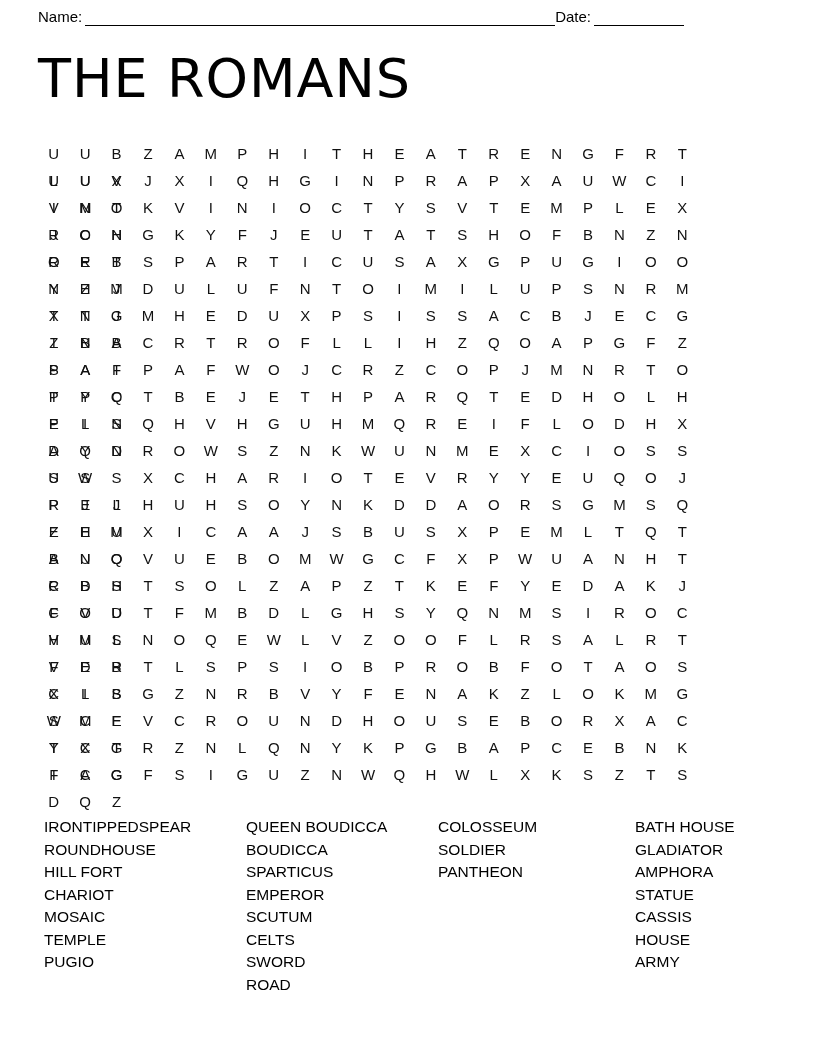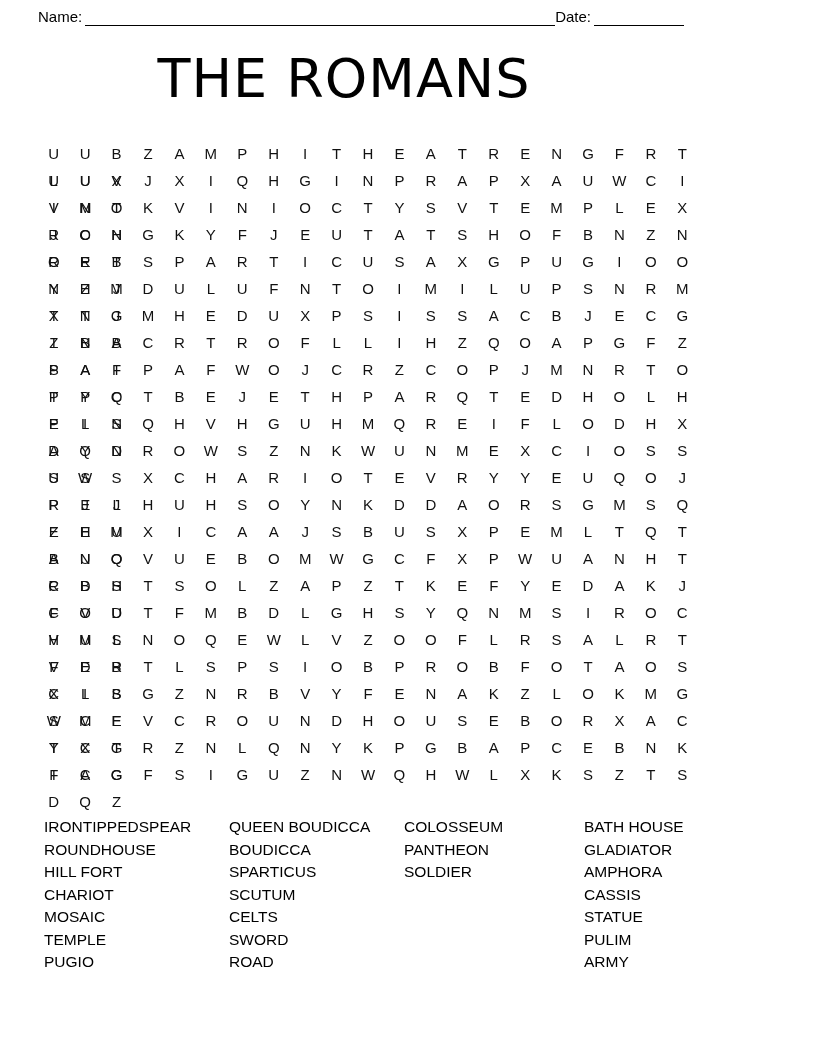--- a/index.html
+++ b/index.html
@@ -44,21 +44,21 @@
   .rule {
     display: inline-block;
     border-bottom: 1px solid #000;
     height: 13px;
   }
   .rule-name { width: 470px; }
   .rule-date { width: 90px; }
 
   
   .title {
-    text-align: center;
+    text-align: left;
     font-size: 54px;
     font-weight: 400;
     letter-spacing: 1px;
     margin: 22px 0 0 0;
     line-height: 62px;
     font-family: "DejaVu Sans", sans-serif;
   }
 
   
   .grid {
@@ -82,20 +82,21 @@
     color: #111;
   }
 
   
   .wordlist {
     margin: 28px 0 0 6px;
     display: grid;
     grid-template-columns: 185px 175px 180px 180px;
     column-gap: 0;
     row-gap: 0;
+    gap: 17px;
   }
   .wl-col {
     display: flex;
     flex-direction: column;
   }
   .word {
     font-size: 15.5px;
     line-height: 22.5px;
     white-space: nowrap;
     font-family: "Liberation Sans", sans-serif;
@@ -752,34 +753,35 @@
         <div class="word">HILL FORT</div>
         <div class="word">CHARIOT</div>
         <div class="word">MOSAIC</div>
         <div class="word">TEMPLE</div>
         <div class="word">PUGIO</div>
       </div>
       <div class="wl-col">
         <div class="word">QUEEN BOUDICCA</div>
         <div class="word">BOUDICCA</div>
         <div class="word">SPARTICUS</div>
+        <div class="word">EMPEROR</div>
         <div class="word">SCUTUM</div>
         <div class="word">CELTS</div>
         <div class="word">SWORD</div>
         <div class="word">ROAD</div>
       </div>
       <div class="wl-col">
         <div class="word">COLOSSEUM</div>
+        <div class="word">SOLDIER</div>
         <div class="word">PANTHEON</div>
-        <div class="word">SOLDIER</div>
       </div>
       <div class="wl-col">
         <div class="word">BATH HOUSE</div>
         <div class="word">GLADIATOR</div>
         <div class="word">AMPHORA</div>
+        <div class="word">STATUE</div>
         <div class="word">CASSIS</div>
-        <div class="word">STATUE</div>
-        <div class="word">PULIM</div>
+        <div class="word">HOUSE</div>
         <div class="word">ARMY</div>
       </div>
     </div>
 
 </div>
 
 </body></html>

